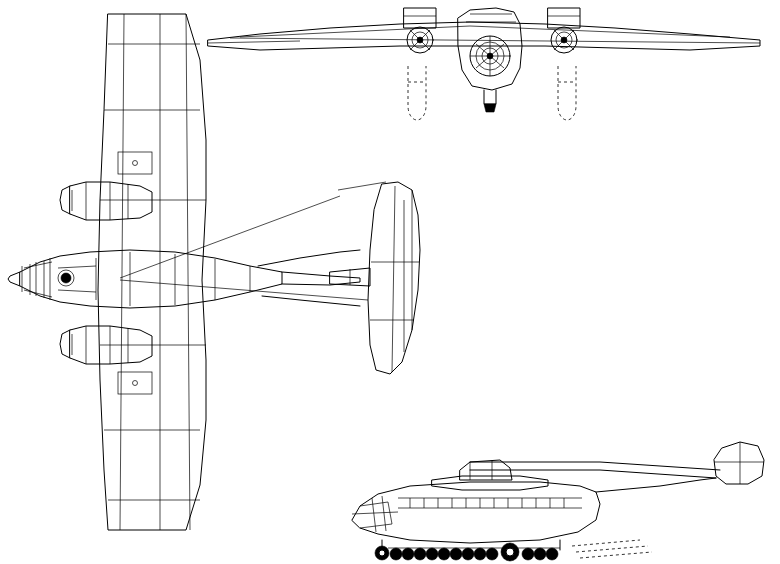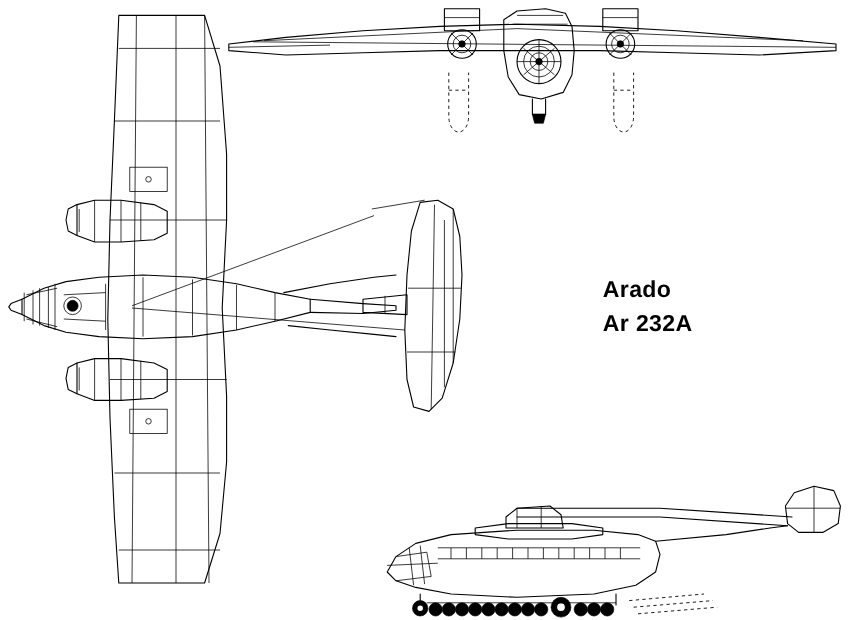--- a/index.html
+++ b/index.html
@@ -263,18 +263,14 @@
         <circle class="fillk" cx="552" cy="554" r="6"></circle>
         <path class="ln-thin" d="M388,548 L560,548"></path>
       </g>
 
       <path class="dash" d="M572,546 L640,540"></path>
       <path class="dash" d="M576,552 L648,546"></path>
       <path class="dash" d="M580,558 L652,552"></path>
     </g>
   </svg>
 
-  <div class="caption">
-    <span>Arado</span>
-    <span class="line2">Ar 232A</span>
-  </div>
 
 </div>
 
 </body></html>

